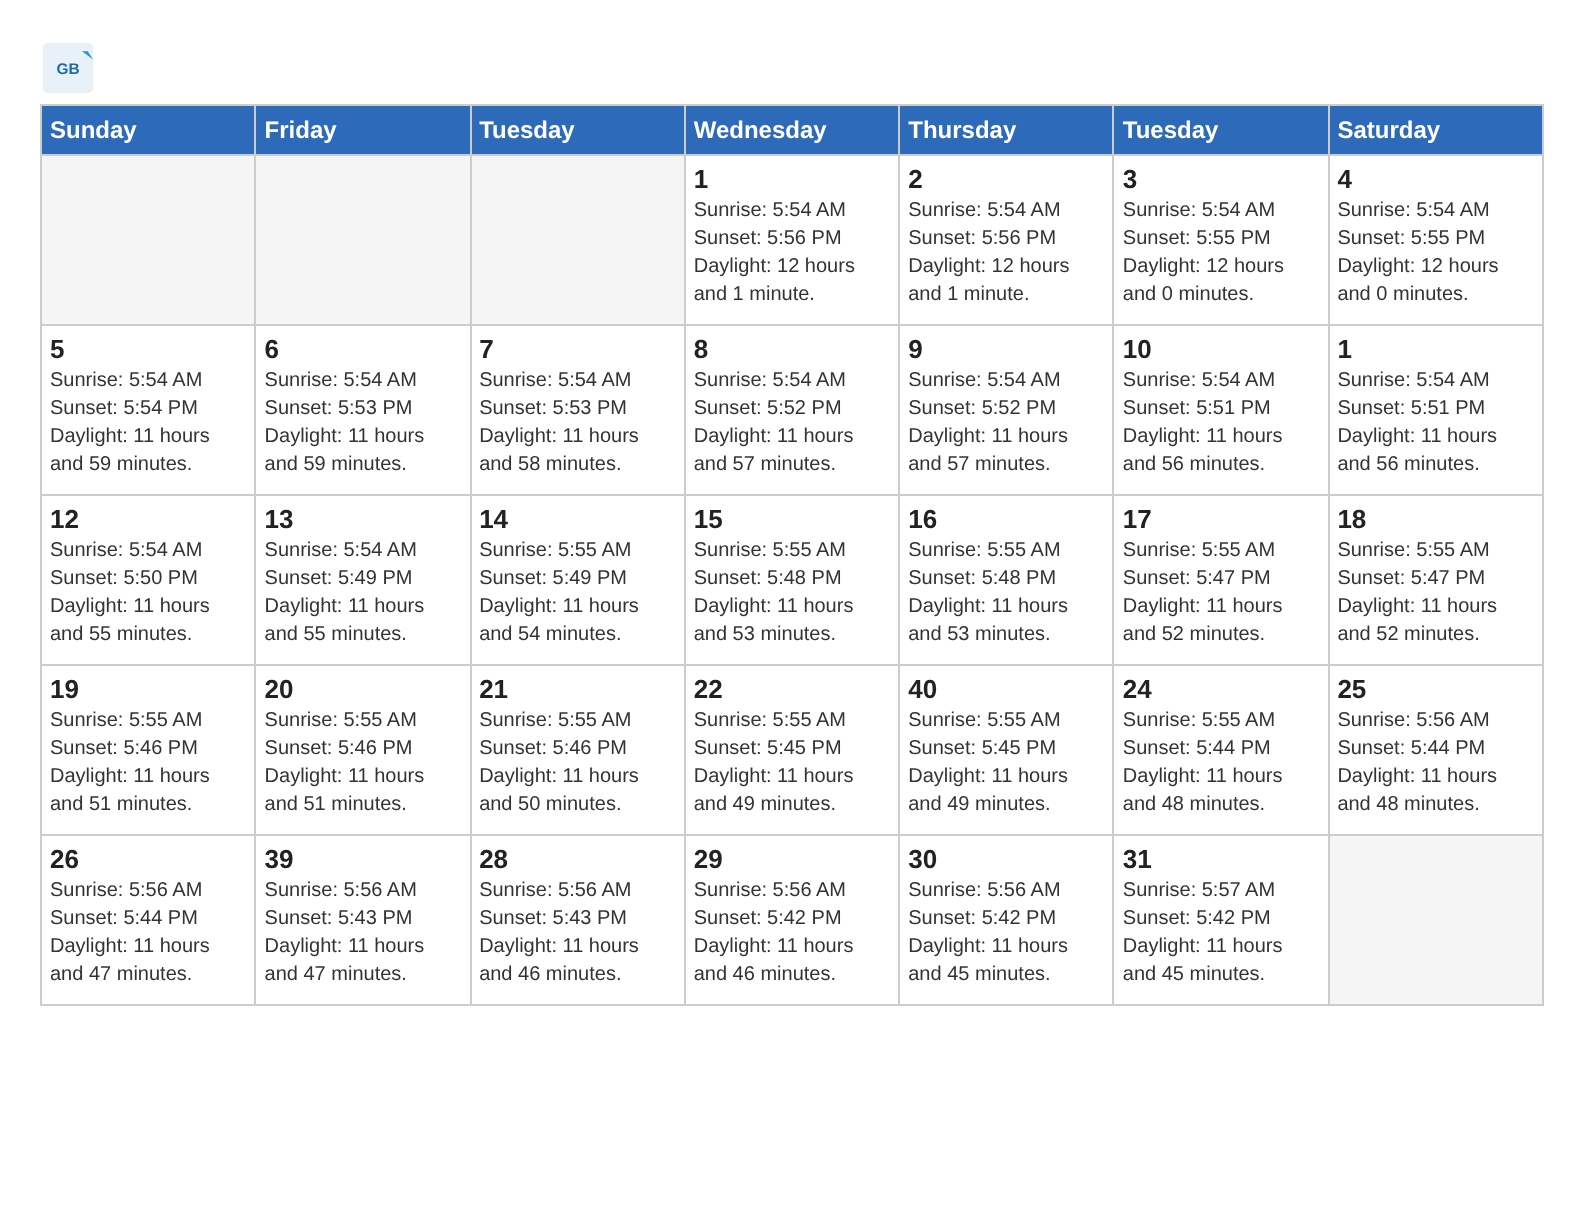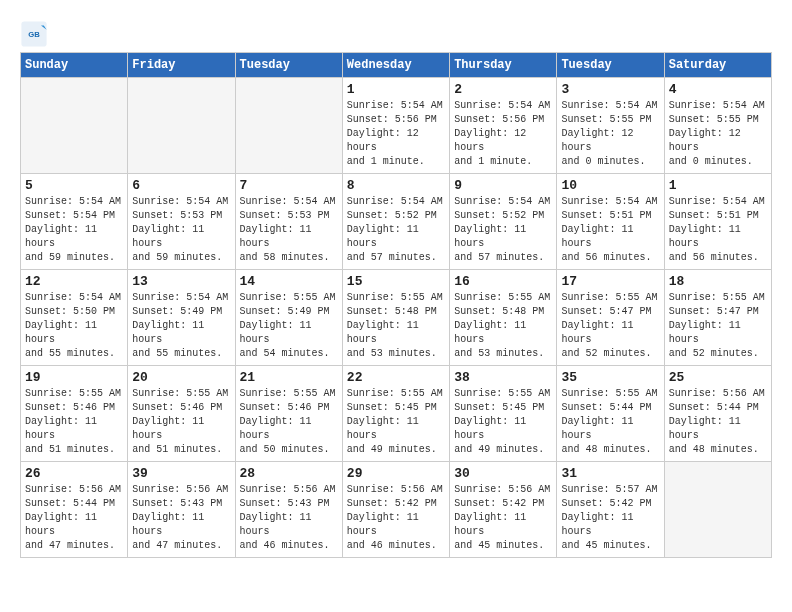--- a/index.html
+++ b/index.html
@@ -40,21 +40,20 @@
       font-weight: normal;
     }
     .location-title {
       font-size: 14px;
       color: #555;
     }
     .calendar {
       width: 100%;
       border-collapse: collapse;
       font-size: 11px;
-      font-family: Liberation Mono, monospace;
     }
     .calendar th {
       background-color: #2d6bba;
       color: white;
       padding: 5px 4px;
       text-align: left;
       font-size: 12px;
       font-weight: bold;
       border: 1px solid #ccc;
     }
@@ -276,28 +275,28 @@
 and 50 minutes.</div>
         </td>
         <td>
           <div class="day-number">22</div>
           <div class="day-info" style="white-space: pre-line;">Sunrise: 5:55 AM
 Sunset: 5:45 PM
 Daylight: 11 hours
 and 49 minutes.</div>
         </td>
         <td>
-          <div class="day-number">38</div>
+          <div class="day-number">40</div>
           <div class="day-info" style="white-space: pre-line;">Sunrise: 5:55 AM
 Sunset: 5:45 PM
 Daylight: 11 hours
 and 49 minutes.</div>
         </td>
         <td>
-          <div class="day-number">35</div>
+          <div class="day-number">24</div>
           <div class="day-info" style="white-space: pre-line;">Sunrise: 5:55 AM
 Sunset: 5:44 PM
 Daylight: 11 hours
 and 48 minutes.</div>
         </td>
         <td>
           <div class="day-number">25</div>
           <div class="day-info" style="white-space: pre-line;">Sunrise: 5:56 AM
 Sunset: 5:44 PM
 Daylight: 11 hours

